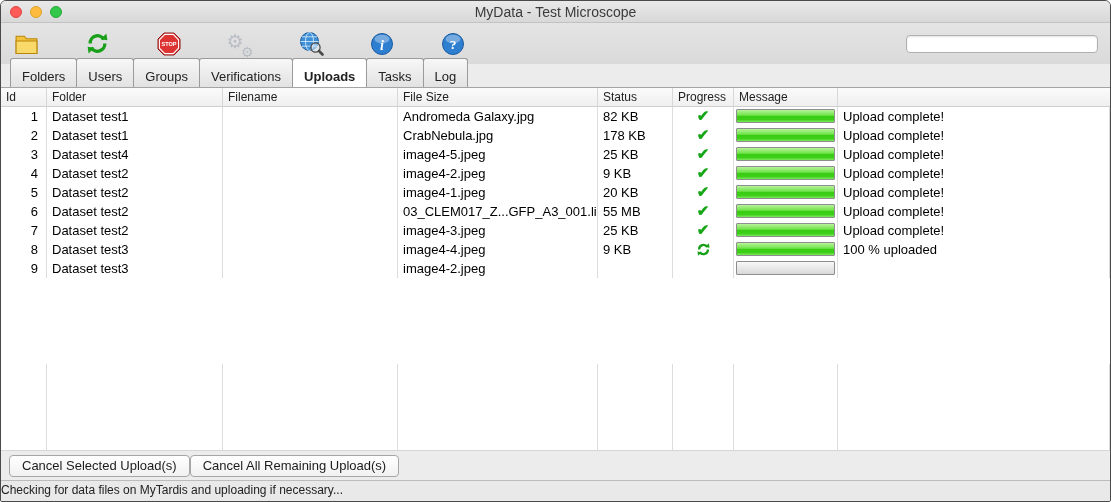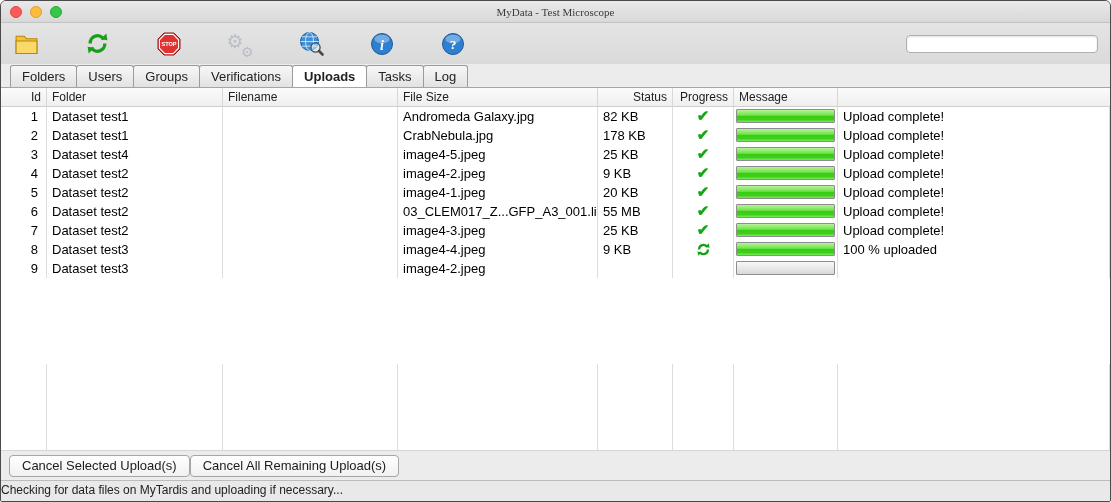--- a/index.html
+++ b/index.html
@@ -13,21 +13,21 @@
     height:22px; flex:0 0 22px; position:relative;
     background:linear-gradient(#e9e9e9,#d8d8d8);
     display:flex; align-items:center; justify-content:center;
     border-bottom:1px solid #c2c2c2;
   }
   .traffic { position:absolute; left:9px; top:5px; display:flex; gap:8px; }
   .light { width:12px; height:12px; border-radius:50%; border:1px solid rgba(0,0,0,.2); }
   .light.red    { background:#fc5b57; border-color:#e2463f; }
   .light.yellow { background:#fdbc40; border-color:#dfa123; }
   .light.green  { background:#34c84a; border-color:#25a73b; }
-  .title { font-size:11px; color:#3b3b3b;font-family:Liberation Serif, serif; }
+  .title { font-size:14px; color:#3b3b3b; }
   
   .toolbar {
     height:41px; flex:0 0 41px; display:flex; align-items:center;
     padding:0 12px; background:linear-gradient(#e4e4e4,#dadada);
   }
   .tool { width:27px; height:27px; margin-right:44px; display:flex; align-items:center; justify-content:center; cursor:default; }
   .tool.disabled { opacity:.45; }
   .gears { position:relative; width:26px; height:26px; color:#8d98a8; }
   .gears .g1 { position:absolute; left:0; top:-1px; font-size:19px; }
   .gears .g2 { position:absolute; right:-1px; bottom:-3px; font-size:14px; }
@@ -36,32 +36,32 @@
     background:#fff; box-shadow:inset 0 1px 2px rgba(0,0,0,.12); font-size:12px; padding:0 6px; outline:none;
   }
   
   .tabbar {
     height:24px; flex:0 0 24px; display:flex; align-items:flex-end;
     padding-left:9px; background:#ececec; border-bottom:1px solid #a5a5a5;
   }
   .tab {
     border:1px solid #9b9b9b; border-bottom:none; margin-right:-1px;
     background:linear-gradient(#f7f7f7,#e2e2e2);
-    padding:3px 11px 3px; font-size:13px; color:#222; border-radius:3px 3px 0 0;text-align:right;
+    padding:10px 11px 3px; font-size:13px; color:#222; border-radius:3px 3px 0 0;text-align:right;
   }
   .tab.selected { background:#fff; font-weight:bold; position:relative; z-index:2; }
   
   .table { flex:1 1 auto; display:flex; flex-direction:column; background:#fff; overflow:hidden; }
   .grid-cols { display:grid; grid-template-columns:46px 176px 175px 200px 75px 61px 104px minmax(0,1fr); }
   .thead {
     flex:0 0 19px; height:19px; background:linear-gradient(#fbfbfb,#efefef);
     border-bottom:1px solid #cfcfcf; font-size:12px; color:#222;
   }
   .thead .hc { border-right:1px solid #d8d8d8; padding:2px 5px; white-space:nowrap; overflow:hidden; }
-  .thead .hc.center { text-align:right; }
+  .thead .hc.center { text-align:left; }
   .tbody { flex:1 1 auto; display:flex; flex-direction:column; overflow:hidden; }
   .trow { flex:0 0 19px; height:19px; font-size:13px; color:#000; align-items:center; }
   .trow .c { border-right:1px solid #dcdcdc; padding:0 5px; height:19px; line-height:19px; white-space:nowrap; overflow:hidden; }
   .trow .c.id { text-align:right; padding-right:8px; }
   .trow .c.size { text-align:left; }
   .trow .c.status { text-align:center; line-height:17px; }
   .trow .c.prog { padding:2px 2px; line-height:normal; }
   .check { color:#17a617; font-weight:bold; font-size:15px; }
   .bar {
     width:100%; height:14px; border:1px solid #8e8e8e; border-radius:1px;

